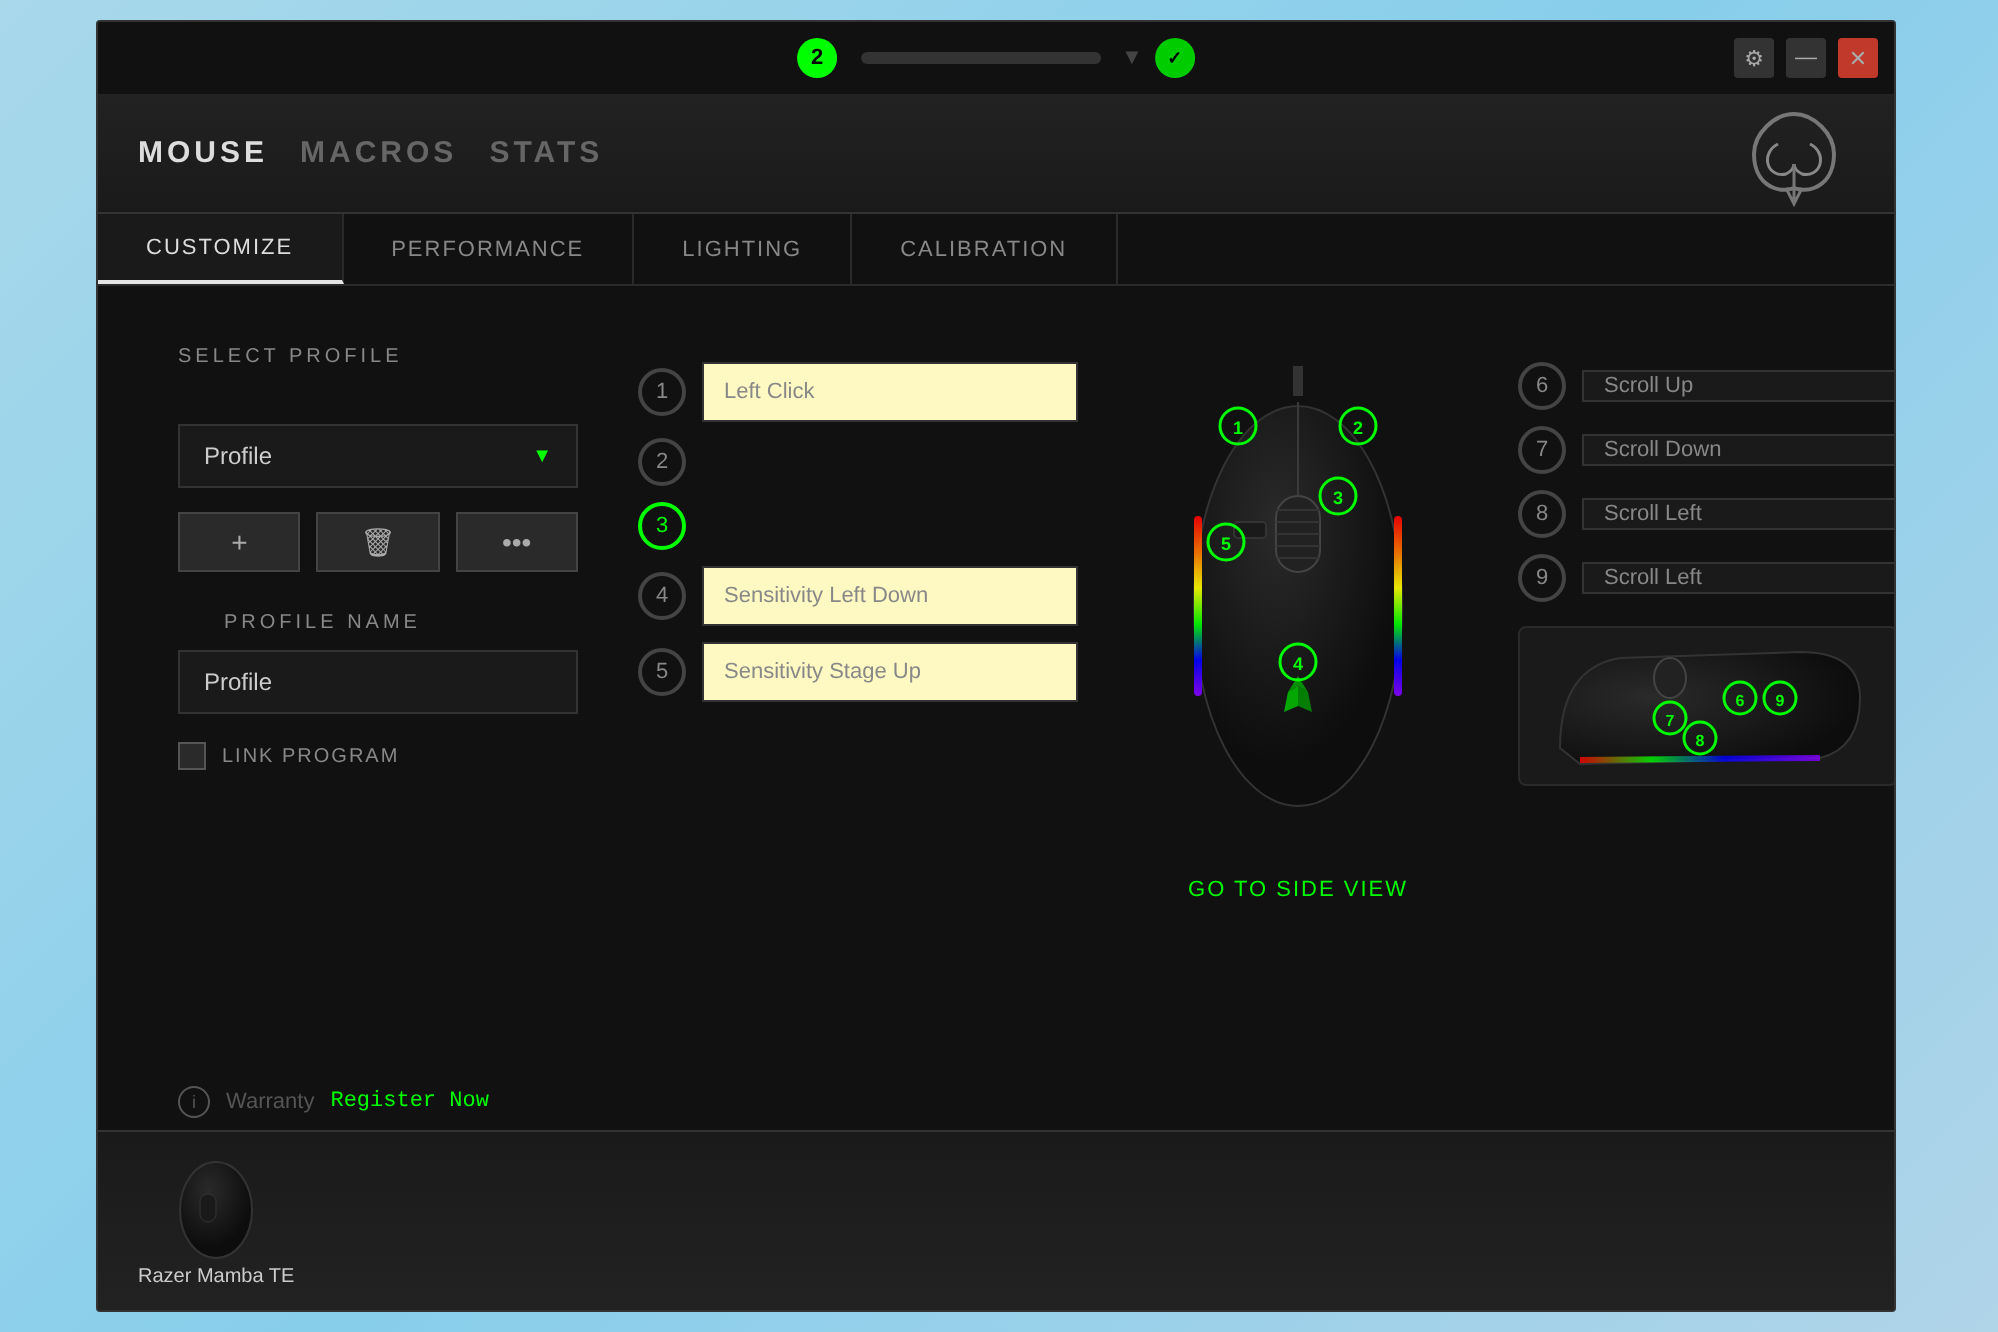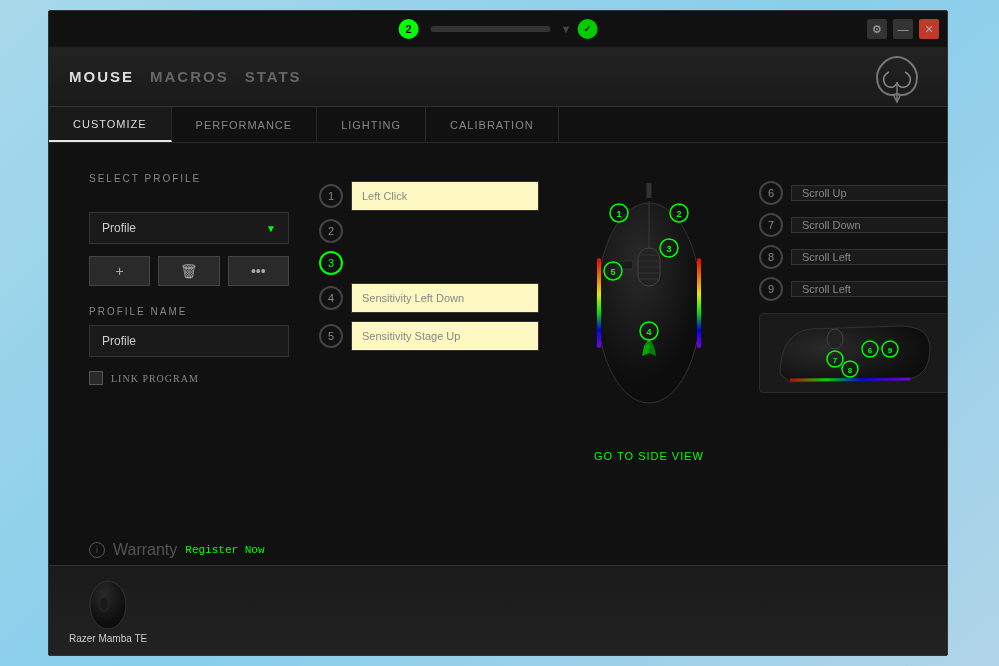--- a/index.html
+++ b/index.html
@@ -189,20 +189,21 @@
       align-items: center;
       justify-content: center;
       font-size: 14px;
     }
     .profile-name-label {
       color: #888;
       font-size: 10px;
       letter-spacing: 2px;
       text-transform: uppercase;
       margin-bottom: 8px;
+      margin-left: 23px;
     }
     .profile-name-input {
       width: 100%;
       background: #1a1a1a;
       border: 1px solid #333;
       color: #ccc;
       padding: 8px 12px;
       font-size: 12px;
       margin-bottom: 14px;
       outline: none;
@@ -218,21 +219,20 @@
       background: #2a2a2a;
       border: 1px solid #555;
       cursor: pointer;
       flex-shrink: 0;
     }
     .link-program-label {
       color: #888;
       font-size: 10px;
       letter-spacing: 1px;
       text-transform: uppercase;
-      font-family: Liberation Serif, serif;
     }
     
     .middle-panel {
       width: 220px;
       flex-shrink: 0;
     }
     .button-row {
       display: flex;
       align-items: center;
       gap: 8px;
@@ -279,21 +279,21 @@
       align-items: center;
       position: relative;
     }
     .mouse-svg-container {
       width: 160px;
       height: 240px;
       position: relative;
       margin-top: 10px;
     }
     .goto-text {
-      margin-top: 27px;
+      margin-top: 16px;
       font-size: 11px;
       color: #888;
       letter-spacing: 1px;
     }
     .goto-text span {
       color: #00ff00;
       cursor: pointer;
     }
     
     .right-panel {
@@ -388,21 +388,21 @@
       width: 16px;
       height: 16px;
       border-radius: 50%;
       border: 1px solid #555;
       color: #555;
       font-size: 9px;
       display: flex;
       align-items: center;
       justify-content: center;
     }
-    .warranty-text { color: #555; font-size: 16px; }
+    .warranty-text { color: #555; font-size: 11px; }
     .warranty-link { color: #00ff00; font-size: 11px; cursor: pointer; font-family: Liberation Mono, monospace; }
   </style>
 </head>
 <body>
 
 <div class="window">
 
   <div class="titlebar">
     <div class="titlebar-profile-badge">
       <div class="profile-number-badge">2</div>

